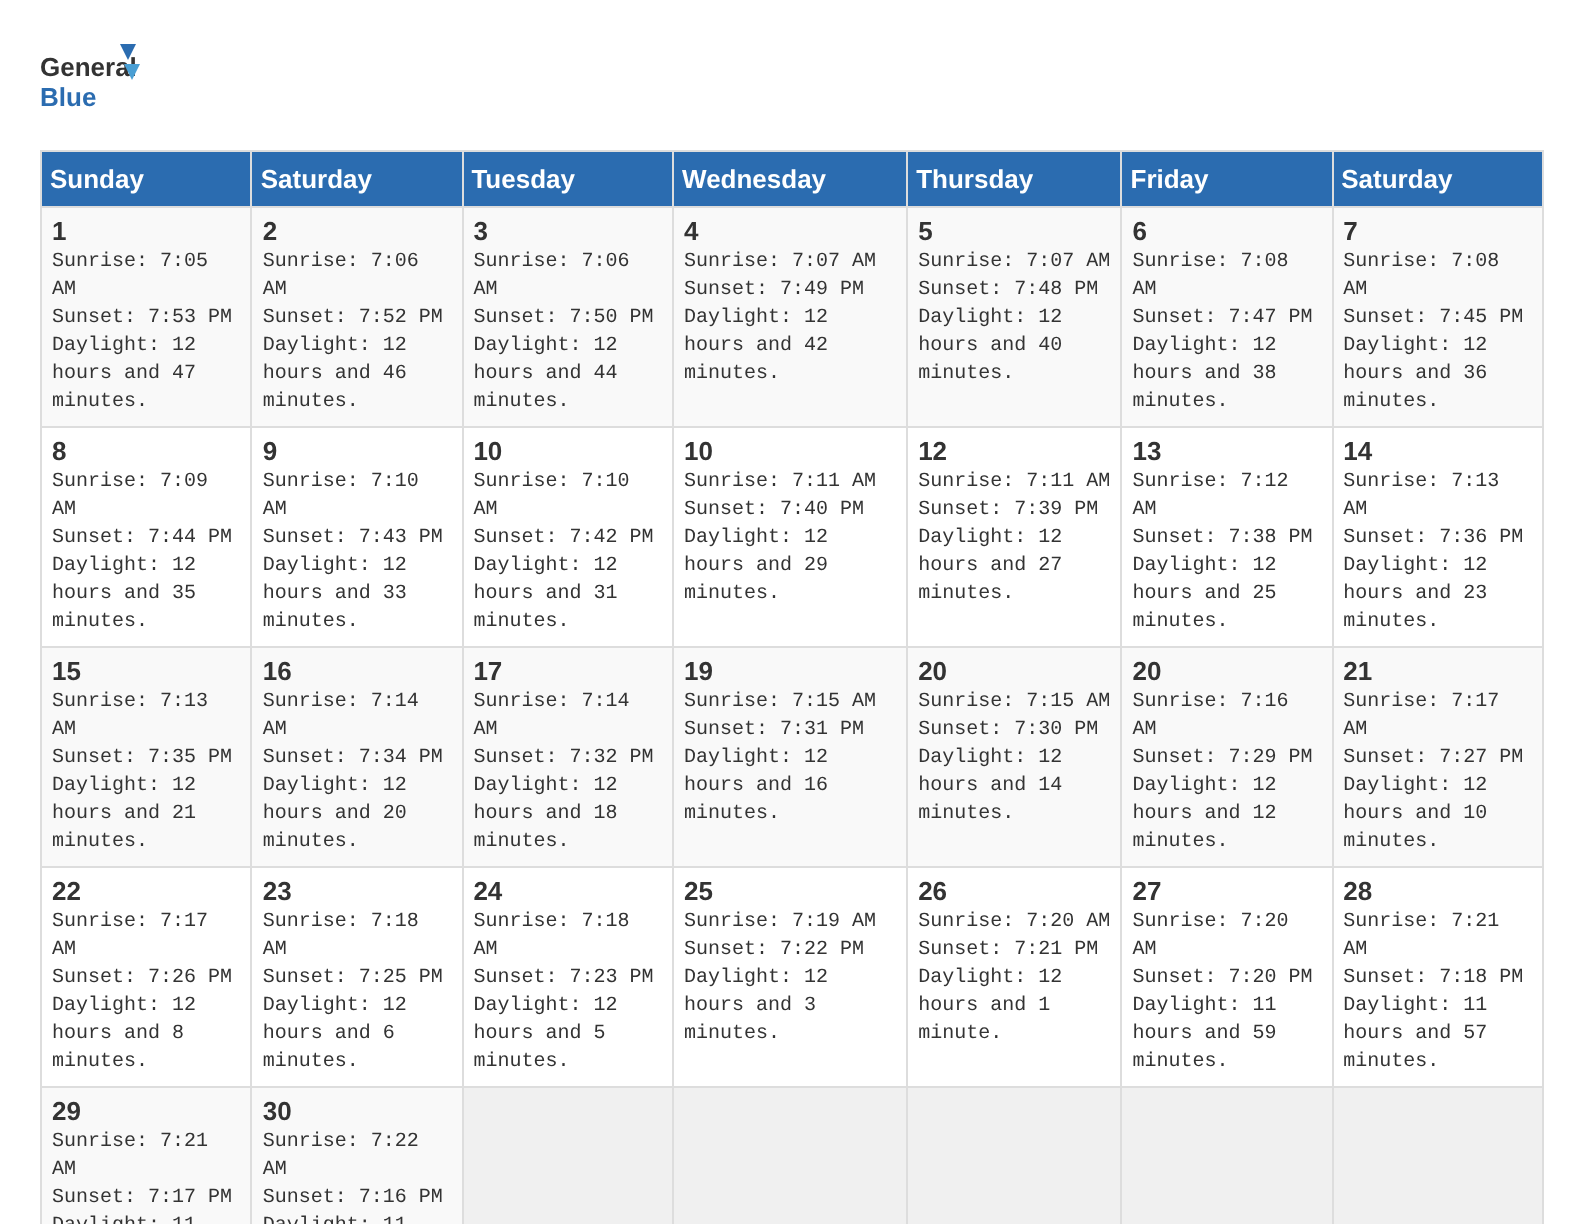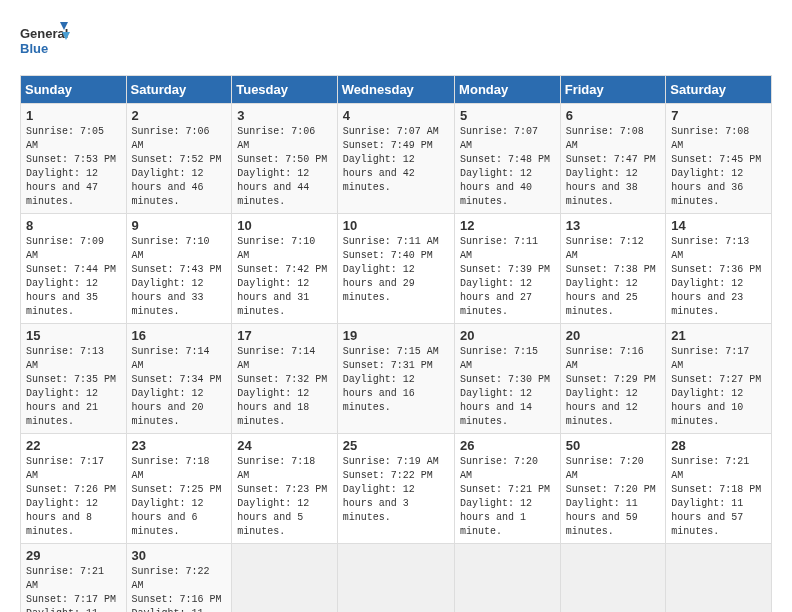--- a/index.html
+++ b/index.html
@@ -96,21 +96,21 @@
   </div>
 </div>
 
 <table>
   <thead>
     <tr>
       <th>Sunday</th>
       <th>Saturday</th>
       <th>Tuesday</th>
       <th>Wednesday</th>
-      <th>Monday</th>
+      <th>Thursday</th>
       <th>Friday</th>
       <th>Saturday</th>
     </tr>
   </thead>
   <tbody id="calendar-body">
   <tr>
         <td>
           <span class="day-num">1</span>
 <div class="day-info">Sunrise: 7:05 AM<br>Sunset: 7:53 PM<br>Daylight: 12 hours and 47 minutes.</div>
         </td>
@@ -214,21 +214,21 @@
         </td>
         <td>
           <span class="day-num">25</span>
 <div class="day-info">Sunrise: 7:19 AM<br>Sunset: 7:22 PM<br>Daylight: 12 hours and 3 minutes.</div>
         </td>
         <td>
           <span class="day-num">26</span>
 <div class="day-info">Sunrise: 7:20 AM<br>Sunset: 7:21 PM<br>Daylight: 12 hours and 1 minute.</div>
         </td>
         <td>
-          <span class="day-num">50</span>
+          <span class="day-num">27</span>
 <div class="day-info">Sunrise: 7:20 AM<br>Sunset: 7:20 PM<br>Daylight: 11 hours and 59 minutes.</div>
         </td>
         <td>
           <span class="day-num">28</span>
 <div class="day-info">Sunrise: 7:21 AM<br>Sunset: 7:18 PM<br>Daylight: 11 hours and 57 minutes.</div>
         </td>
       </tr>
       <tr>
         <td>
           <span class="day-num">29</span>

